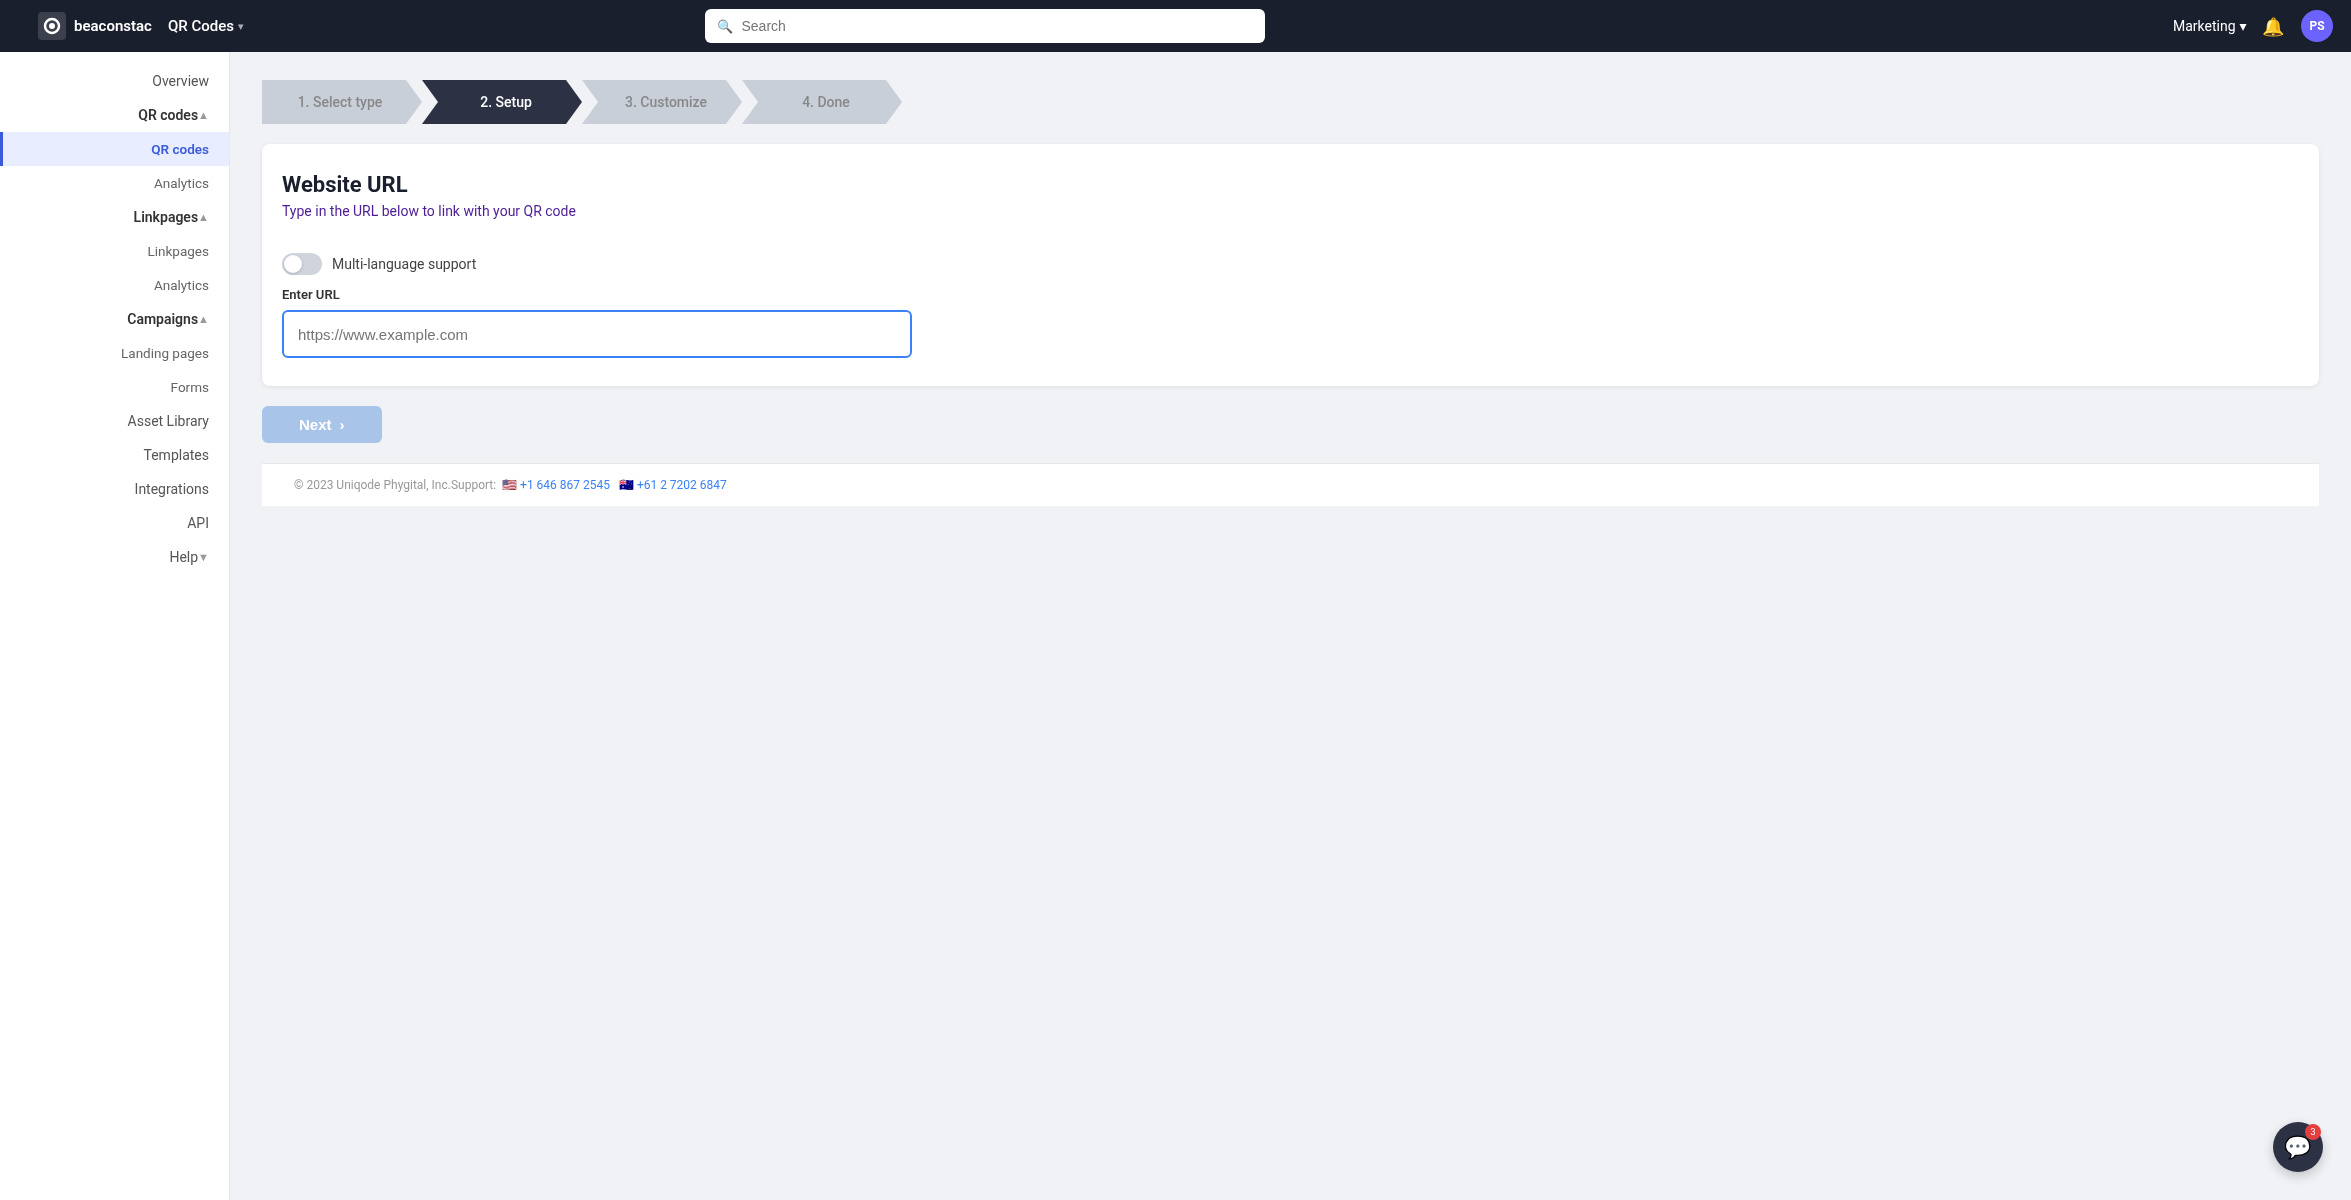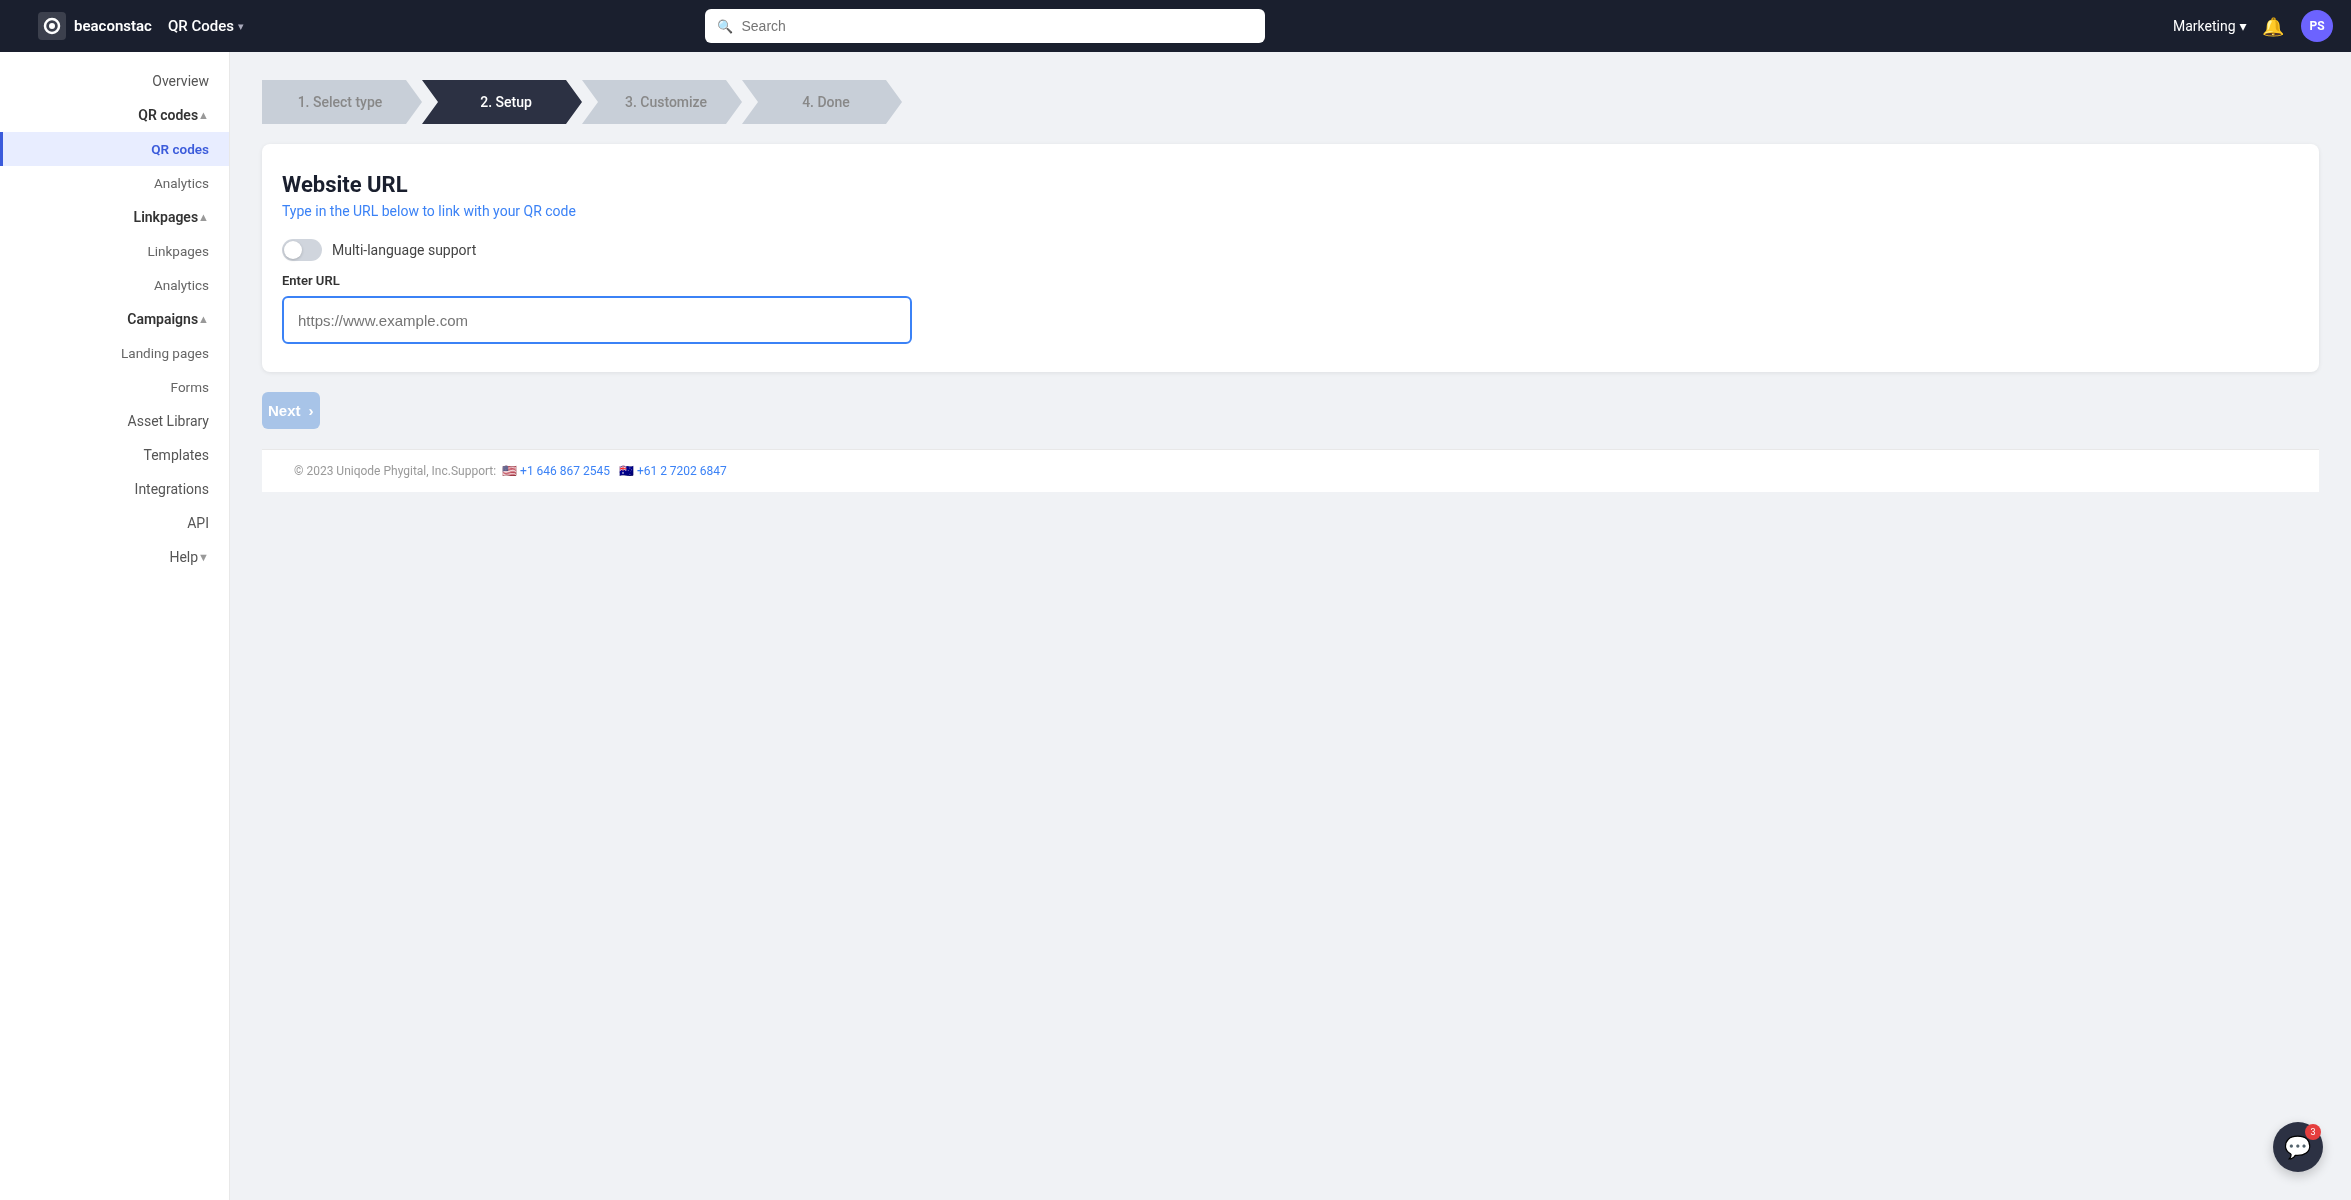--- a/index.html
+++ b/index.html
@@ -105,21 +105,21 @@
     .step.active { background: #2c3143; color: #fff; }
 
     
     .card {
       background: #fff;
       border-radius: 8px;
       padding: 28px 20px;
       box-shadow: 0 1px 4px rgba(0,0,0,0.08);
     }
     .card-title { font-size: 22px; font-weight: 700; color: #1a1f2e; margin-bottom: 6px; }
-    .card-subtitle { font-size: 14px; color: #3b82f6; margin-bottom: 20px; }
+    .card-subtitle { font-size: 14px; color: #4c1d95; margin-bottom: 34px; }
 
     
     .toggle-row { display: flex; align-items: center; gap: 10px; margin-bottom: 12px; }
     .toggle-track {
       width: 40px; height: 22px; border-radius: 11px;
       background: #d0d5dd;
       position: relative; cursor: pointer;
     }
     .toggle-thumb {
       width: 18px; height: 18px; border-radius: 50%;
@@ -142,21 +142,21 @@
       display: block;
     }
 
     
     .next-btn {
       display: flex; align-items: center; gap: 8px;
       background: #a8c4e8;
       color: #fff;
       border: none;
       border-radius: 6px;
-      padding: 10px 6px;
+      padding: 10px 37px;
       font-size: 15px; font-weight: 600;
       cursor: pointer;
       width: fit-content;
     }
 
     
     .footer {
       background: #fff;
       border-top: 1px solid #e8e8e8;
       padding: 14px 32px;

